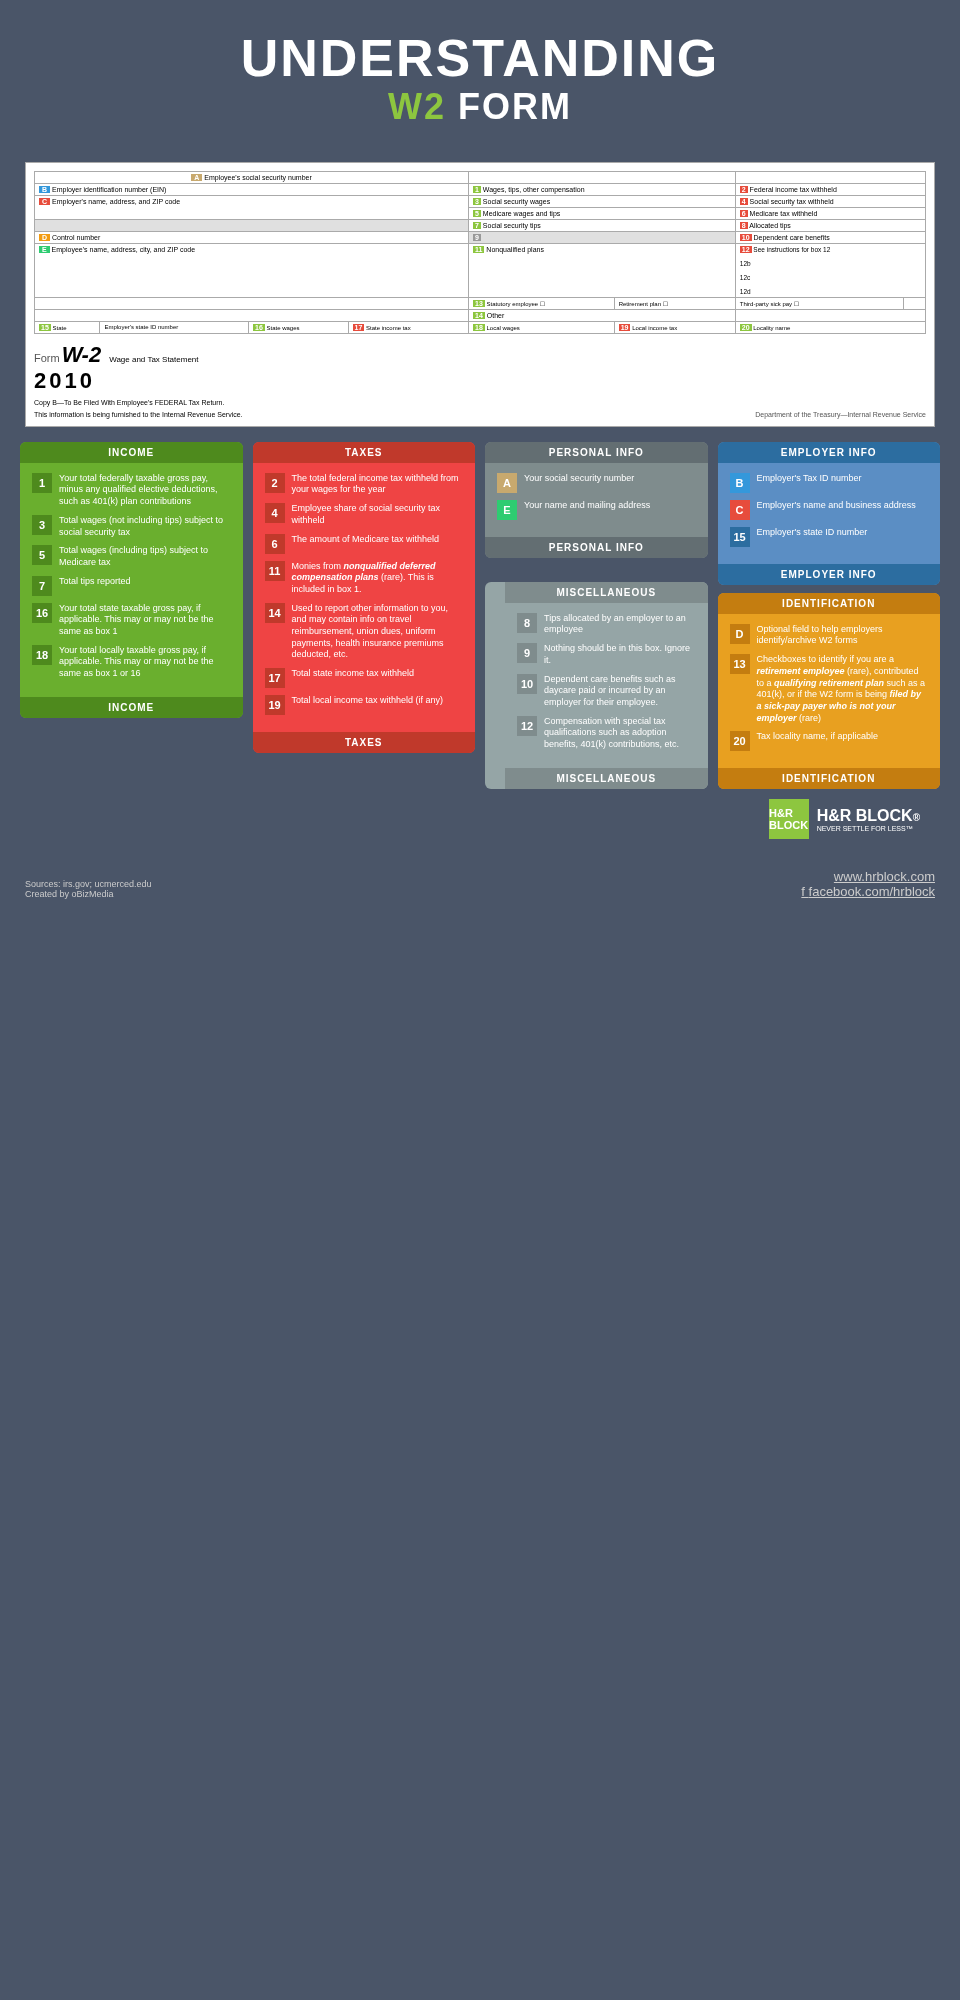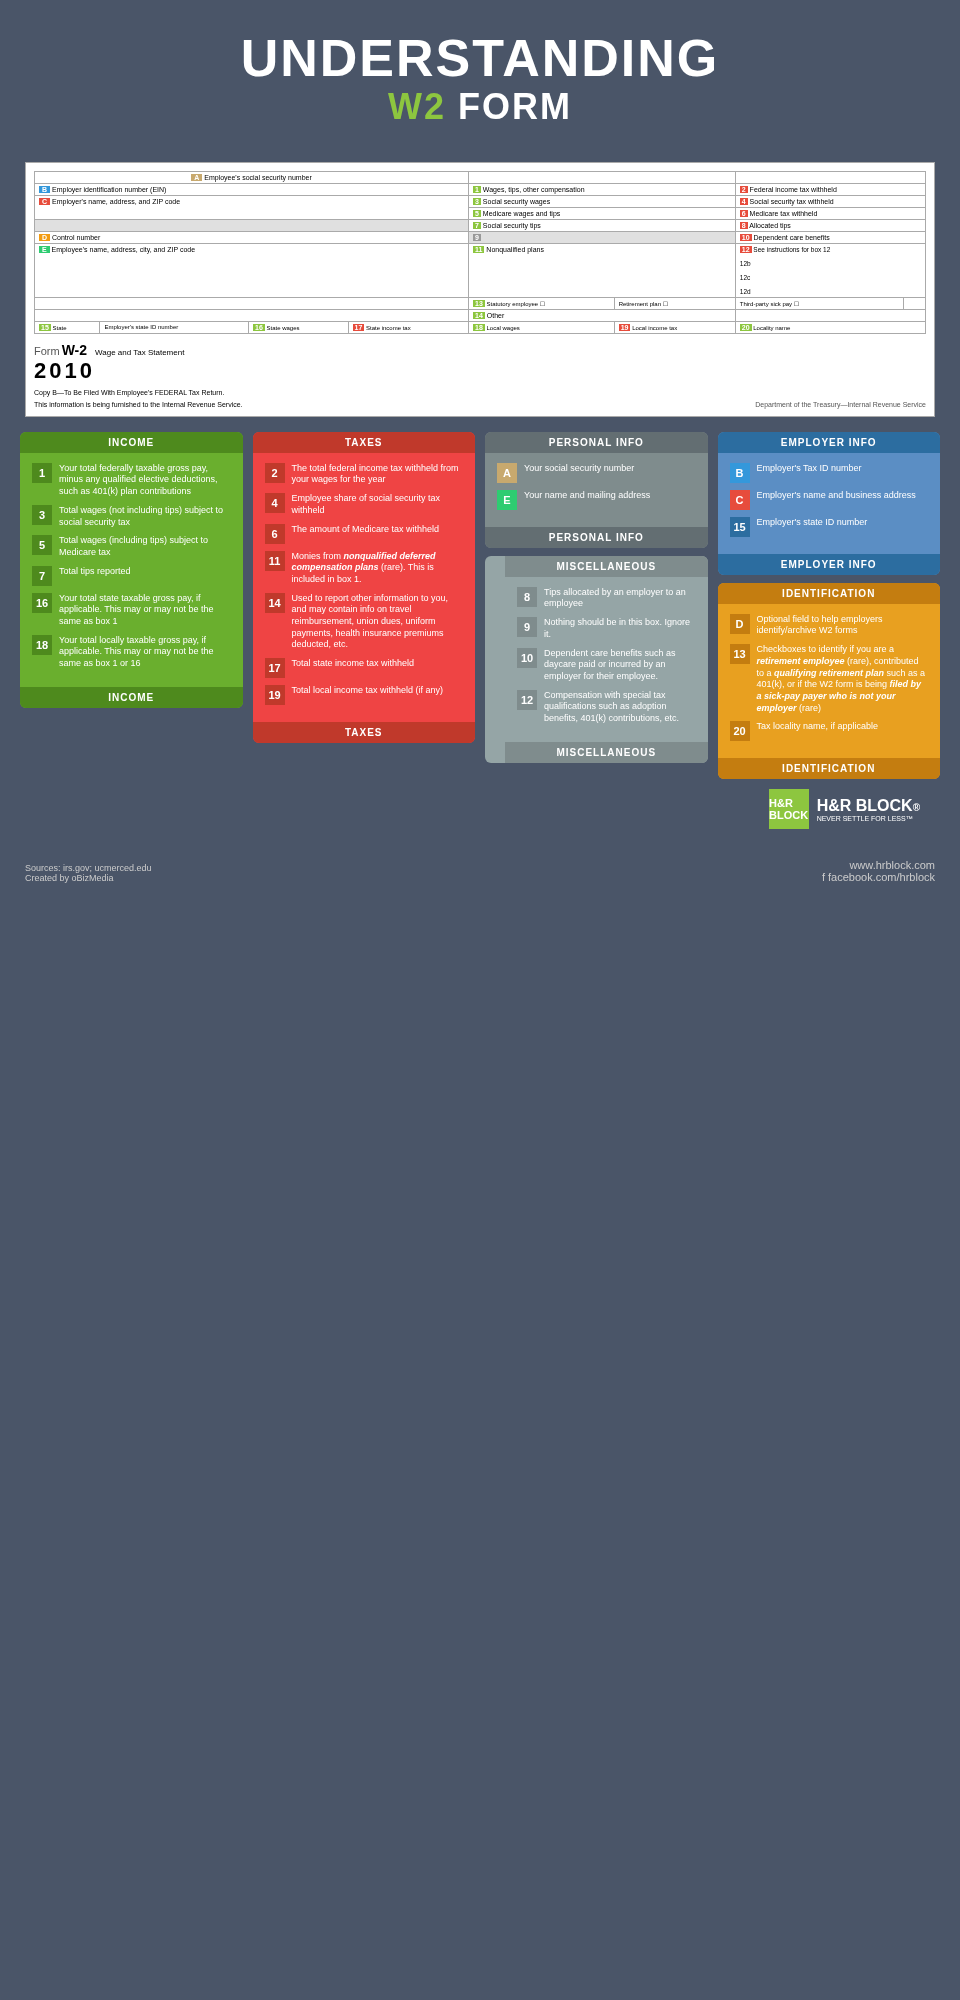--- a/index.html
+++ b/index.html
@@ -37,21 +37,21 @@
     .header-line2 .form-text {
       color: #ffffff;
     }
 
     .form-bottom {
       margin-top: 8px;
       display: flex;
       align-items: flex-end;
       justify-content: space-between;
     }
-    .form-w2-title { font-size: 14px; font-weight: bold; }
+    .form-w2-title { font-size: 22px; font-weight: bold; font-style: italic; }
     .form-w2-subtitle { font-size: 8px; }
     .form-year { font-size: 22px; font-weight: bold; letter-spacing: 3px; }
     .form-irs { font-size: 7px; color: #555; text-align: right; }
     .form-copy-text { font-size: 7px; margin-top: 5px; }
     .income-item { display: flex; margin-bottom: 7px; align-items: flex-start; }
     .income-num {
       background: #4e8a1d;
       color: white;
       font-weight: bold;
       font-size: 11px;
@@ -164,21 +164,21 @@
 
     
     .page-footer {
       display: flex;
       justify-content: space-between;
       align-items: flex-end;
       padding: 15px 25px;
       margin-top: 5px;
     }
     .footer-left { color: #ccc; font-size: 9px; }
-    .footer-right { text-align: right; color: #ccc; font-size: 11px; }
+    .footer-right { text-align: right; color: #ccc; font-size: 13px; text-decoration: underline; }
 
     
     .hrblock-logo {
       display: flex;
       align-items: center;
       justify-content: flex-end;
       margin: 10px 20px 5px;
     }
     .hrblock-square {
       background: #8dc63f;
@@ -403,21 +403,21 @@
           <div class="taxes-num">19</div>
           <div class="taxes-text">Total local income tax withheld (if any)</div>
         </div>
       </div>
       <div class="sec-footer" style="background:#c0392b;">TAXES</div>
     </div>
   </div>
 
   <div class="col3-w">
 
-    <div class="section-wrap" style="background:#7f8c8d; margin-bottom:8px;">
+    <div class="section-wrap" style="background:#7f8c8d; margin-bottom:24px;">
       <div class="sec-header" style="background:#636e72;">PERSONAL INFO</div>
       <div class="sec-body">
         <div class="personal-item">
           <div class="personal-letter">A</div>
           <div class="personal-text">Your social security number</div>
         </div>
         <div class="personal-item">
           <div class="personal-letter personal-letter-e">E</div>
           <div class="personal-text">Your name and mailing address</div>
         </div>

